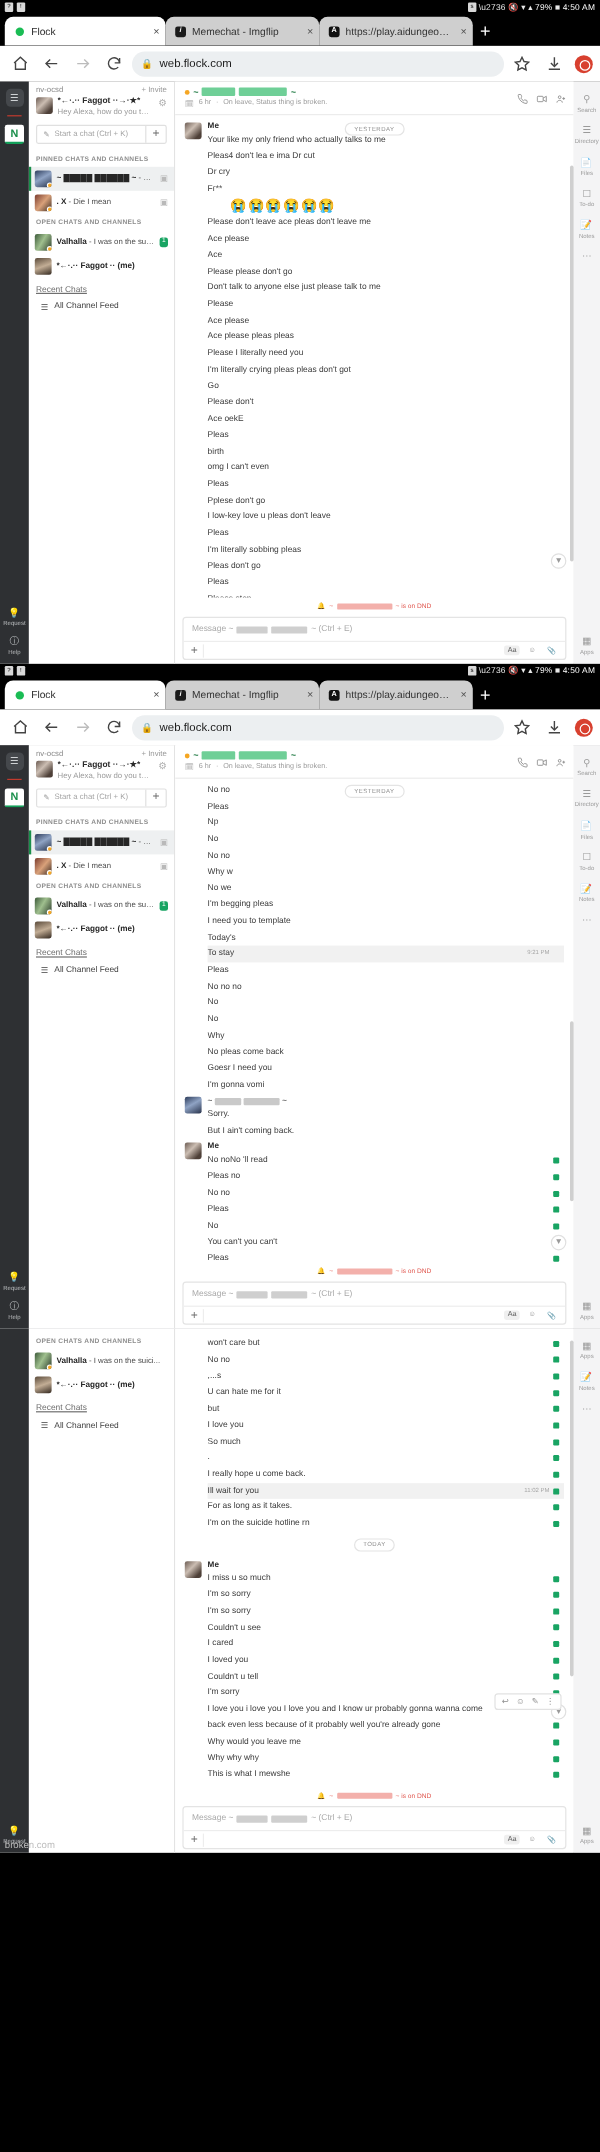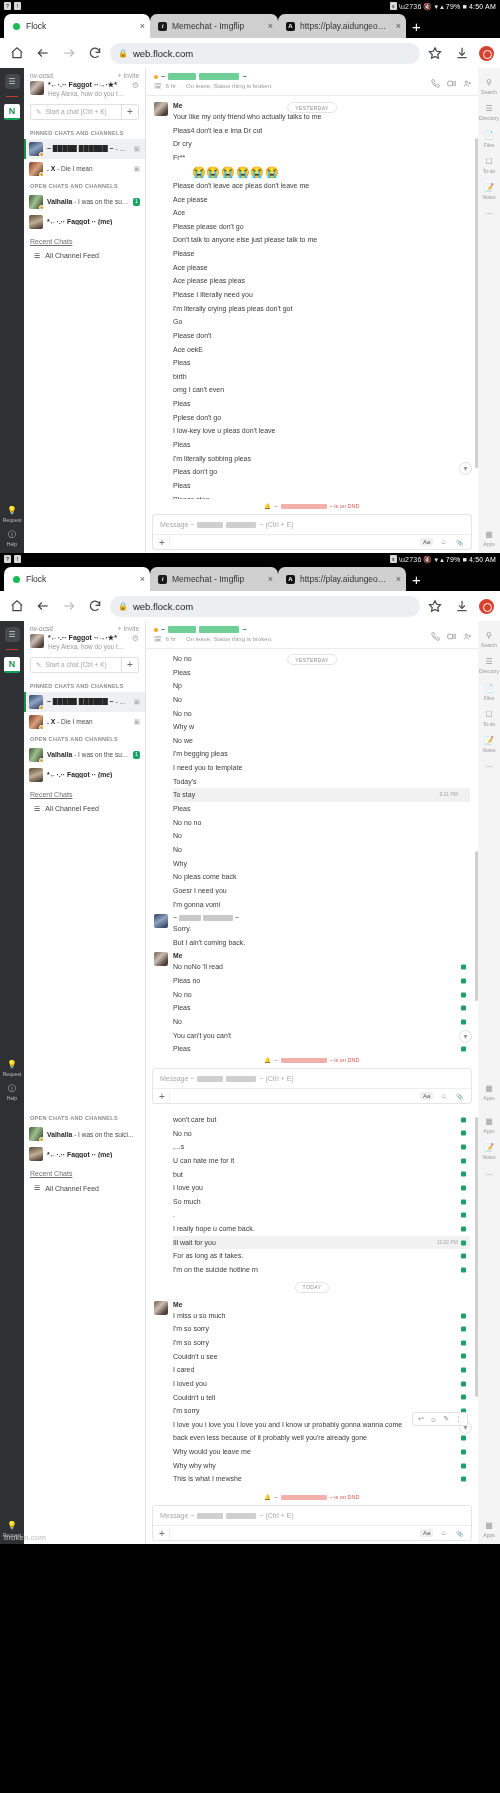--- a/index.html
+++ b/index.html
@@ -54,21 +54,21 @@
     display: flex;
     align-items: center;
     border-radius: 7px 7px 0 0;
     padding: 0 5px 0 8px;
     font-size: 8.5px;
     color: #2b2b2b;
     gap: 5px;
     overflow: hidden;
     white-space: nowrap;
   }
-  .tab.active { background: #fff; width: 146px; }
+  .tab.active { background: #fff; width: 134px; }
   .tab.inactive { background: #cfcfcf; width: 128px; color: #333; }
   .tab .favicon {
     width: 9px; height: 9px;
     flex: 0 0 9px;
     border-radius: 2px;
     display: flex; align-items: center; justify-content: center;
     font-size: 6px; font-weight: bold; color: #fff;
   }
   .fav-flock { background: #fff; border-radius: 50%; position: relative; }
   .fav-flock::after {

